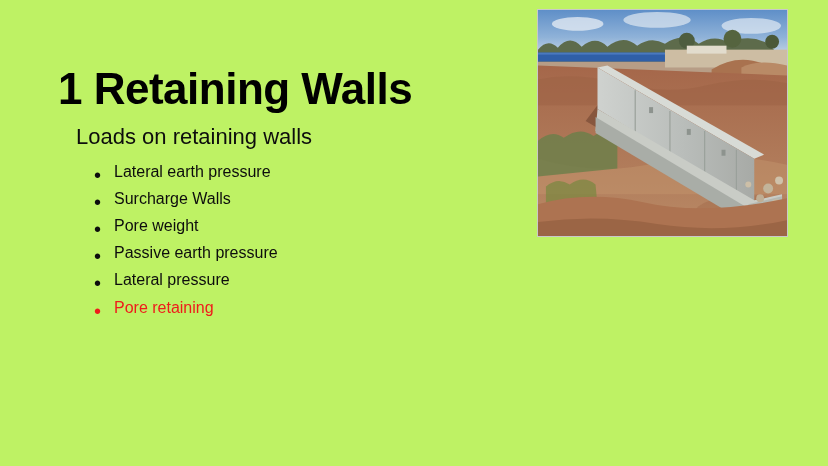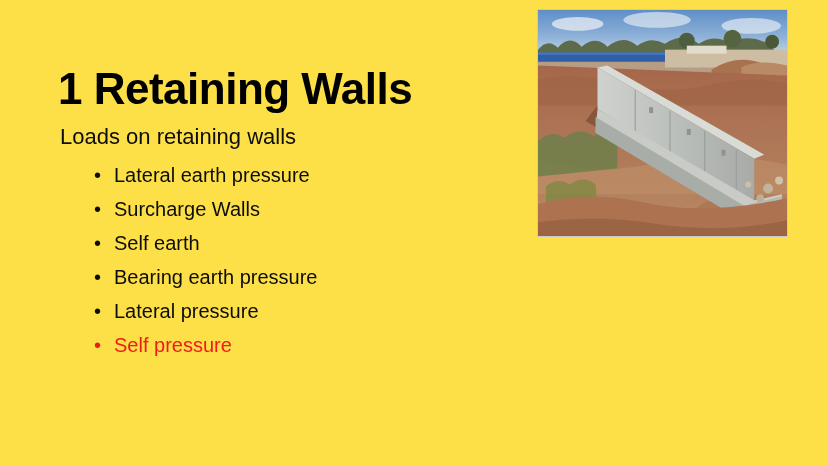--- a/index.html
+++ b/index.html
@@ -11,21 +11,21 @@
     height: 466px;
     background: #ffffff;
     font-family: "Liberation Sans", sans-serif;
     overflow: hidden;
     position: relative;
   }
 
   .slide {
     position: absolute;
     inset: 0;
-    background: #fde047;
+    background: #bef264;
   }
 
   .slide-title {
     position: absolute;
     left: 58px;
     top: 36px;
     font-size: 44px;
     font-weight: bold;
     color: #000000;
     letter-spacing: -0.5px;
@@ -37,32 +37,32 @@
     position: absolute;
     left: 60px;
     top: 122px;
     width: 440px;
   }
 
   .lead-line {
     font-size: 22px;
     color: #0d0d0d;
     line-height: 1.35;
-    margin: 0 0 6px 0;
+    margin: 0 0 6px 16px;
   }
 
   .bullet-list {
     list-style: none;
     margin: 0;
     padding: 0 0 0 32px;
   }
 
   .bullet-item {
     position: relative;
-    font-size: 20px;
+    font-size: 16px;
     line-height: 1.7;
     color: #0d0d0d;
     padding-left: 22px;
   }
 
   .bullet-item::before {
     content: "\2022";
     position: absolute;
     left: 2px;
     top: 0;
@@ -101,24 +101,24 @@
 <div class="slide">
 
   <h1 class="slide-title">1 Retaining Walls</h1>
 
   <div class="body-block">
     <p class="lead-line">Loads on retaining walls</p>
 
     <ul class="bullet-list">
       <li class="bullet-item">Lateral earth pressure</li>
       <li class="bullet-item">Surcharge Walls</li>
-      <li class="bullet-item">Self earth</li>
-      <li class="bullet-item">Bearing earth pressure</li>
+      <li class="bullet-item">Pore weight</li>
+      <li class="bullet-item">Passive earth pressure</li>
       <li class="bullet-item">Lateral pressure</li>
-      <li class="bullet-item accent">Self pressure</li>
+      <li class="bullet-item accent">Pore retaining</li>
     </ul>
   </div>
 
   <div class="photo">
     <svg viewBox="0 0 251 228" preserveAspectRatio="none">
       <defs>
         <linearGradient id="sky" x1="0" y1="0" x2="0" y2="1">
           <stop offset="0%" stop-color="#5f8fc8"></stop>
           <stop offset="60%" stop-color="#8fb2d8"></stop>
           <stop offset="100%" stop-color="#c7d6e4"></stop>

